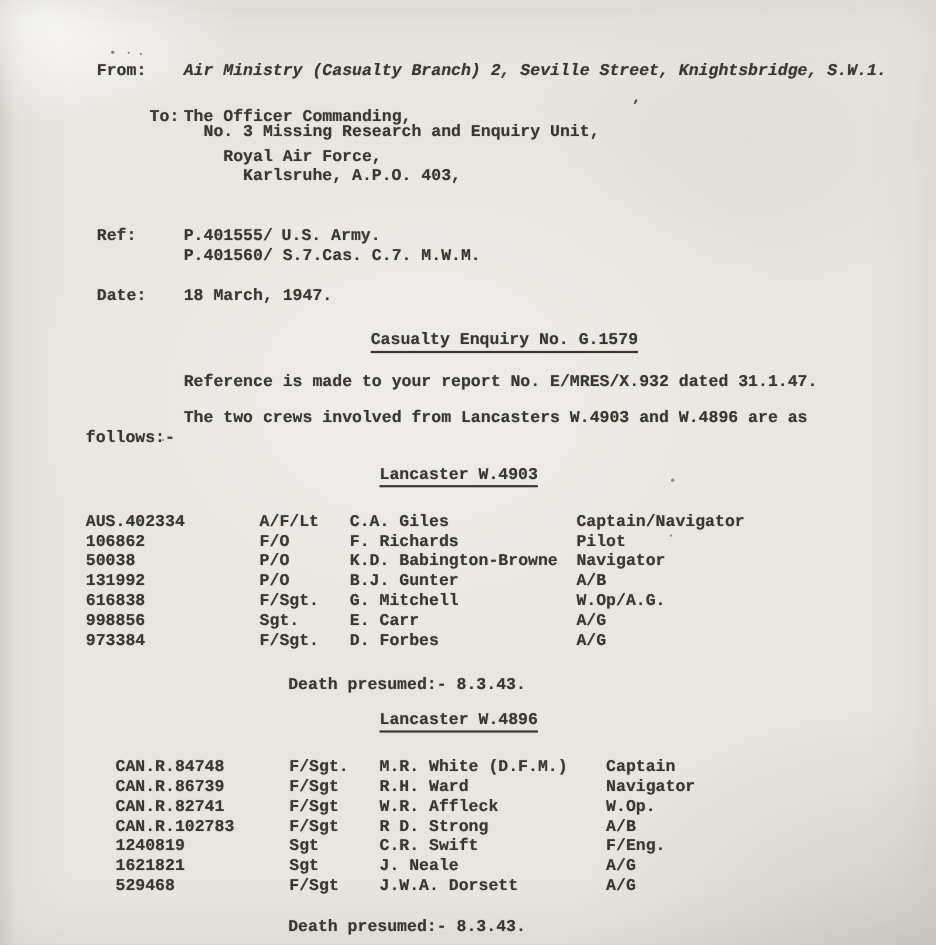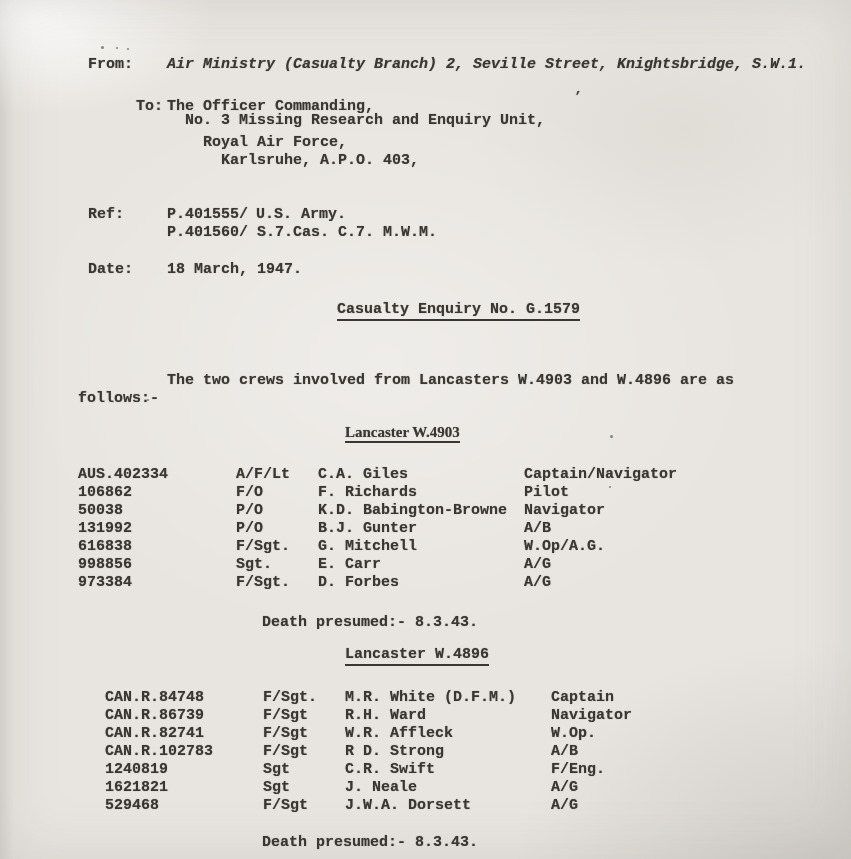--- a/index.html
+++ b/index.html
@@ -59,24 +59,25 @@
 
   <div class="line" style="left:88px;top:206px;">Ref:</div>
   <div class="line" style="left:167px;top:206px;">P.401555/</div>
   <div class="line" style="left:167px;top:224px;">P.401560/ S.7.Cas. C.7. M.W.M.</div>
 
   <div class="line" style="left:88px;top:261px;">Date:</div>
   <div class="line" style="left:167px;top:261px;">18 March, 1947.</div>
 
   <div class="line underlined" style="left:337px;top:301px;">Casualty Enquiry No. G.1579</div>
 
+  <div class="line" style="left:167px;top:339px;">Reference is made to your report No. E/MRES/X.932 dated 31.1.47.</div>
   <div class="line" style="left:167px;top:372px;">The two crews involved from Lancasters W.4903 and W.4896 are as</div>
   <div class="line" style="left:78px;top:390px;">follows:-</div>
 
-  <div class="line underlined" style="left:345px;top:423px;font-family:Liberation Serif, serif;">Lancaster W.4903</div>
+  <div class="line underlined" style="left:345px;top:423px;">Lancaster W.4903</div>
 
   <div class="crew-table" style="top:466px;">
 
       <div class="crew-row">
         <span class="c-num">AUS.402334</span>
         <span class="c-rank">A/F/Lt</span>
         <span class="c-name">C.A. Giles</span>
         <span class="c-duty">Captain/Navigator</span>
       </div>
 

